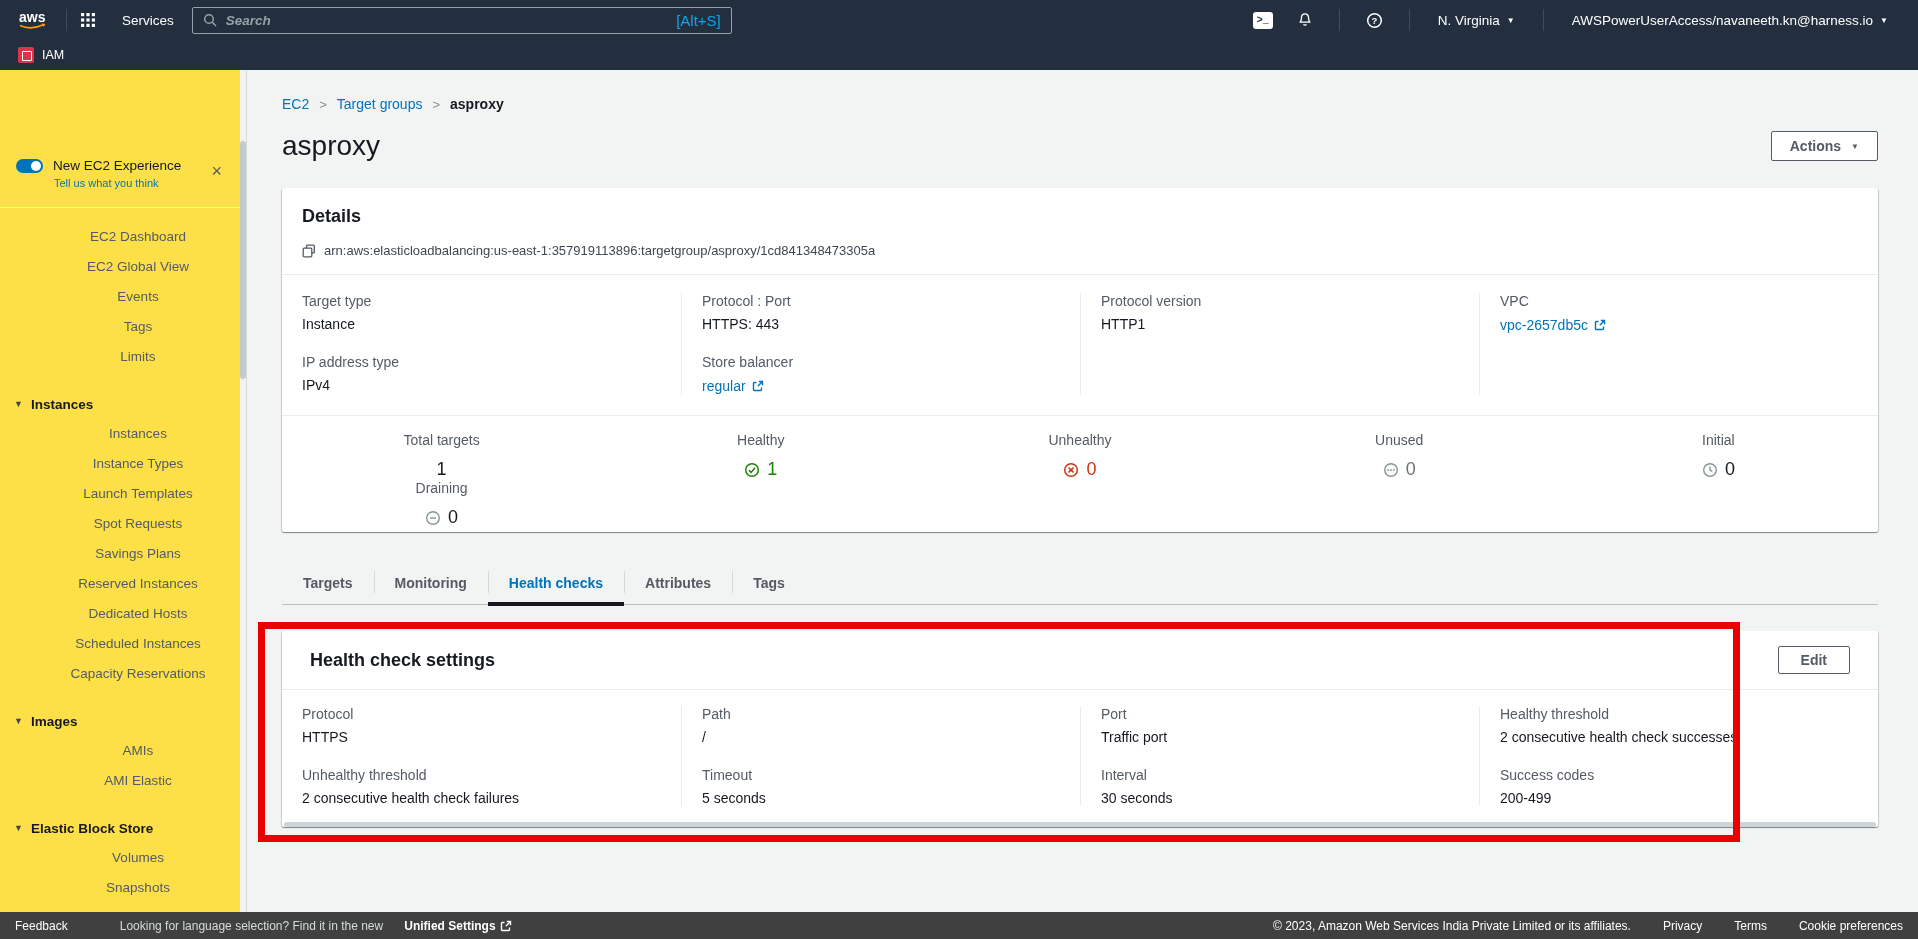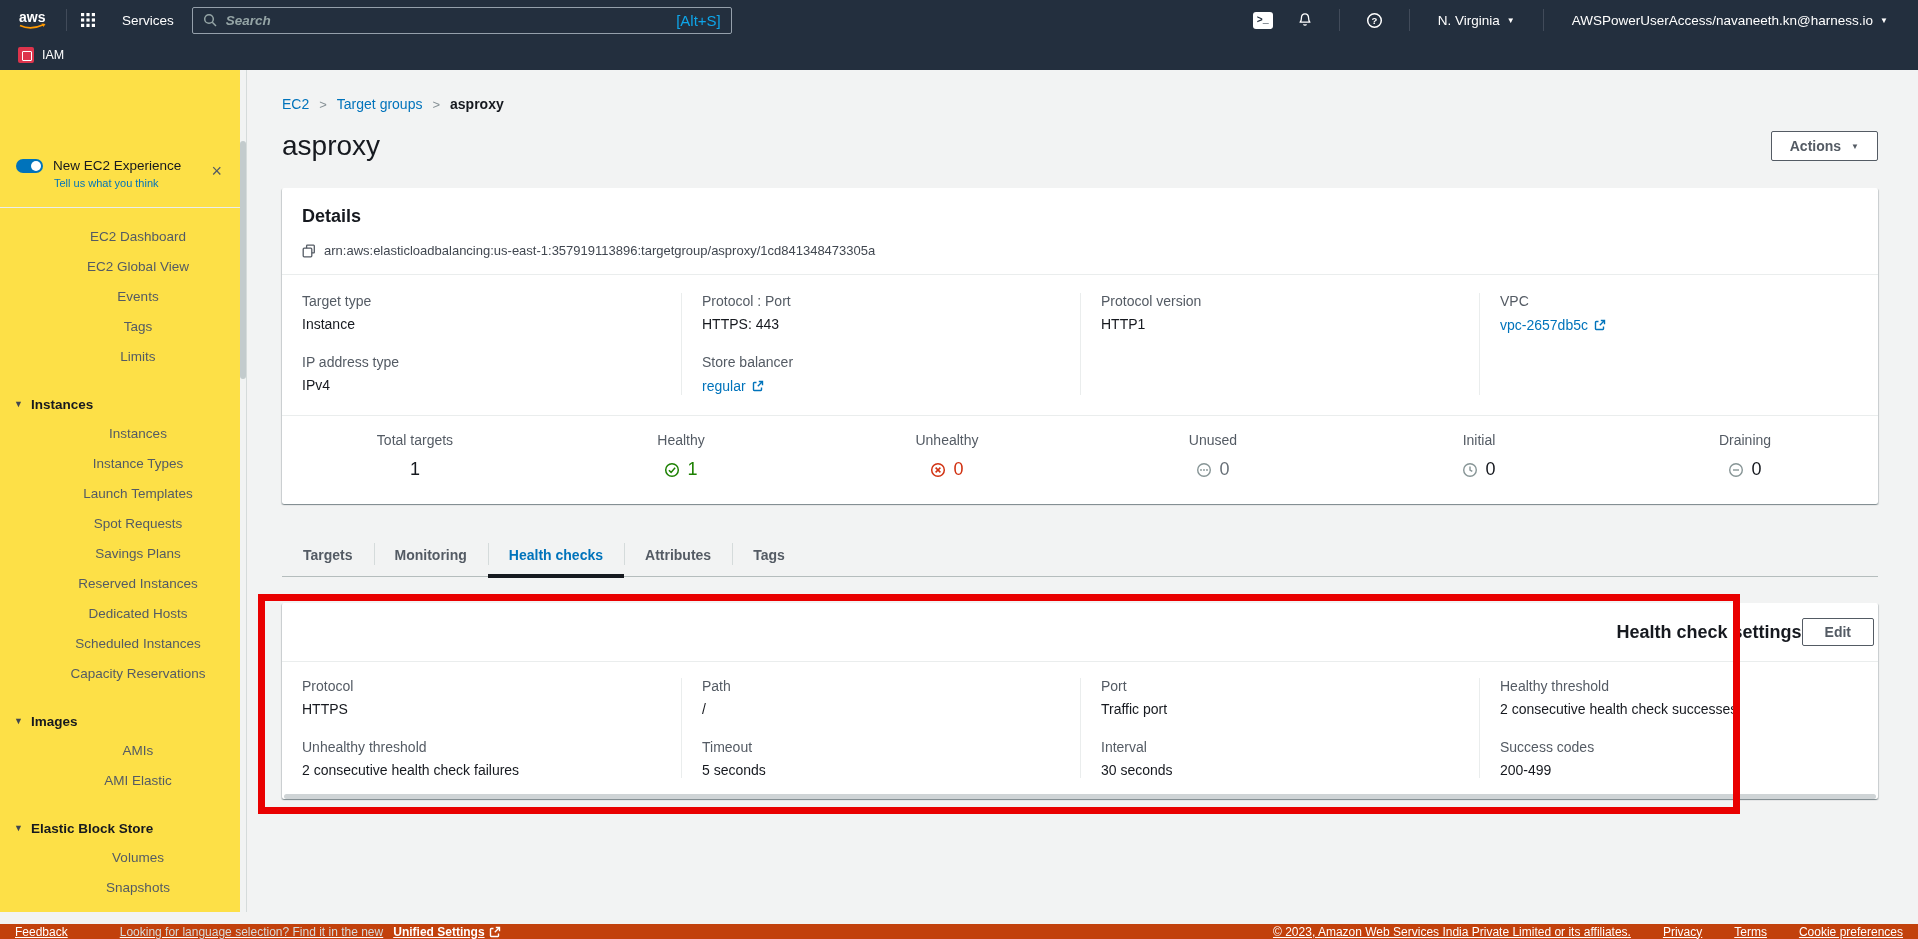--- a/index.html
+++ b/index.html
@@ -105,57 +105,57 @@
   .h-divider { border-bottom:1px solid #eaeded; }
 
   .details-grid { display:grid; grid-template-columns:1fr 1fr 1fr 1fr; padding:18px 0 20px; }
   .dcol { padding:0 20px; }
   .dcol + .dcol { border-left:1px solid #eaeded; }
   .field + .field { margin-top:22px; }
   .flabel { font-size:14px; color:#545b64; margin-bottom:7px; }
   .fvalue { font-size:14px; color:#16191f; }
   .link-val { display:inline-flex; align-items:center; gap:6px; color:#0073bb; font-size:14px; cursor:pointer; text-decoration:none; }
 
-  .stats-row { display:grid; grid-template-columns:repeat(6,1fr); padding:16px 0 24px; text-align:center; }
+  .stats-row { display:grid; grid-template-columns:repeat(5,1fr); padding:16px 0 4px; text-align:center; }
   .stat-label { font-size:14px; color:#545b64; }
   .stat-value { margin-top:11px; display:flex; align-items:center; justify-content:center; gap:7px; font-size:18px; }
   .v-dark { color:#16191f; } .v-green { color:#1d8102; } .v-red { color:#d13212; } .v-gray { color:#687078; }
 
   
   .tabs { display:flex; margin-top:30px; border-bottom:1px solid #b5bdbd; height:43px; }
   .tab {
     padding:0 21px; display:flex; align-items:center; font-weight:700; font-size:14px;
     color:#545b64; position:relative; cursor:pointer;
   }
   .tab:not(:first-child)::before {
     content:""; position:absolute; left:0; top:9px; bottom:11px; width:1px; background:#d5dbdb;
   }
   .tab.active { color:#0073bb; }
   .tab.active::after {
     content:""; position:absolute; left:0; right:0; bottom:-2px; height:4px; background:#16191f;
   }
 
   
   .hc-card { position:relative; margin-top:26px; }
-  .hc-head { display:flex; justify-content:flex-end; align-items:center; padding:15px 4px; }
+  .hc-head { display:flex; justify-content:space-between; align-items:center; padding:15px 28px; }
   .hc-head h2 { font-size:18px; font-weight:700; color:#16191f; }
   .hc-grid { display:grid; grid-template-columns:1fr 1fr 1fr 1fr; padding:16px 0 14px; }
   .hscroll { margin:2px 2px 3px; height:5px; background:#cfd4d6; border-radius:3px; }
   .annotation {
     position:absolute; left:-24px; top:-9px; width:1482px; height:220px;
     border:7px solid #e90000; z-index:30; pointer-events:none;
   }
 
   
   .footer {
-    position:absolute; left:0; right:0; bottom:0; height:15px; background:#c2410c;
-    display:flex; align-items:center; color:#fff; font-size:12px; padding:0 15px; z-index:21;text-decoration:underline;
+    position:absolute; left:0; right:0; bottom:0; height:27px; background:#404040;
+    display:flex; align-items:center; color:#fff; font-size:12px; padding:0 15px; z-index:21;
   }
   .footer .feedback { cursor:pointer; margin-right:52px; }
-  .lang-block { display:flex; align-items:center; gap:10px; color:#d5dbdb;justify-content:center; }
+  .lang-block { display:flex; align-items:center; gap:21px; color:#d5dbdb;justify-content:center; }
   .unified { color:#fff; font-weight:700; display:inline-flex; align-items:center; gap:4px; cursor:pointer; }
   .foot-right { margin-left:auto; display:flex; align-items:center; gap:32px; }
   .foot-link { cursor:pointer; }
 </style>
 </head>
 <body>
 
 <header class="topbar">
   <div class="aws-logo">
     <svg width="36" height="24" viewBox="0 0 36 24">

